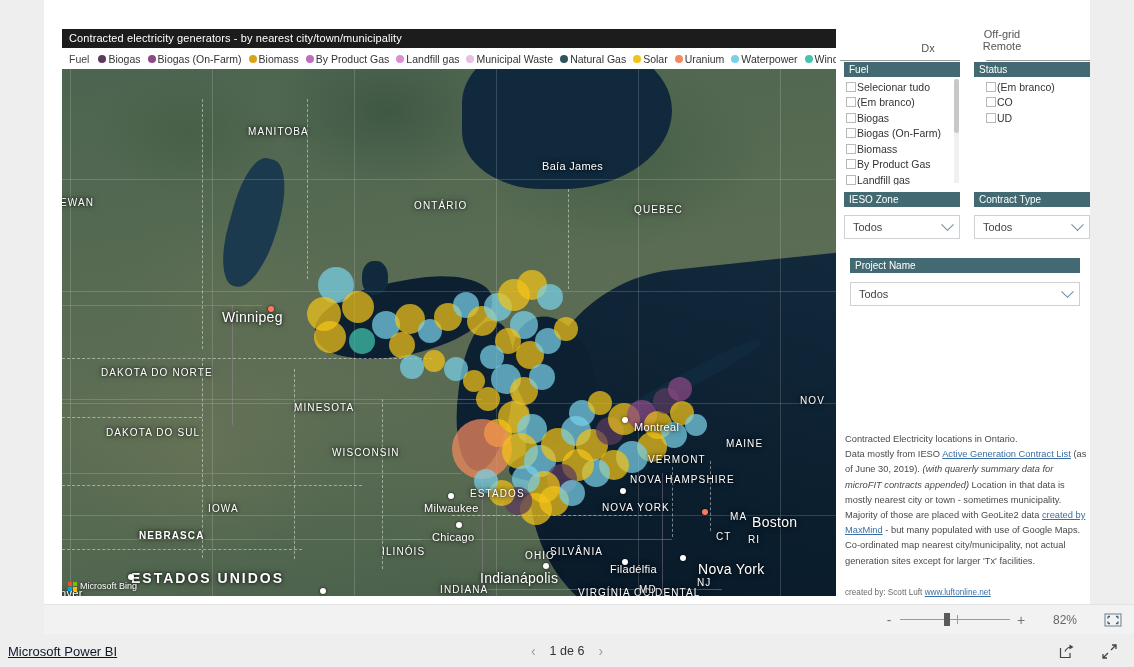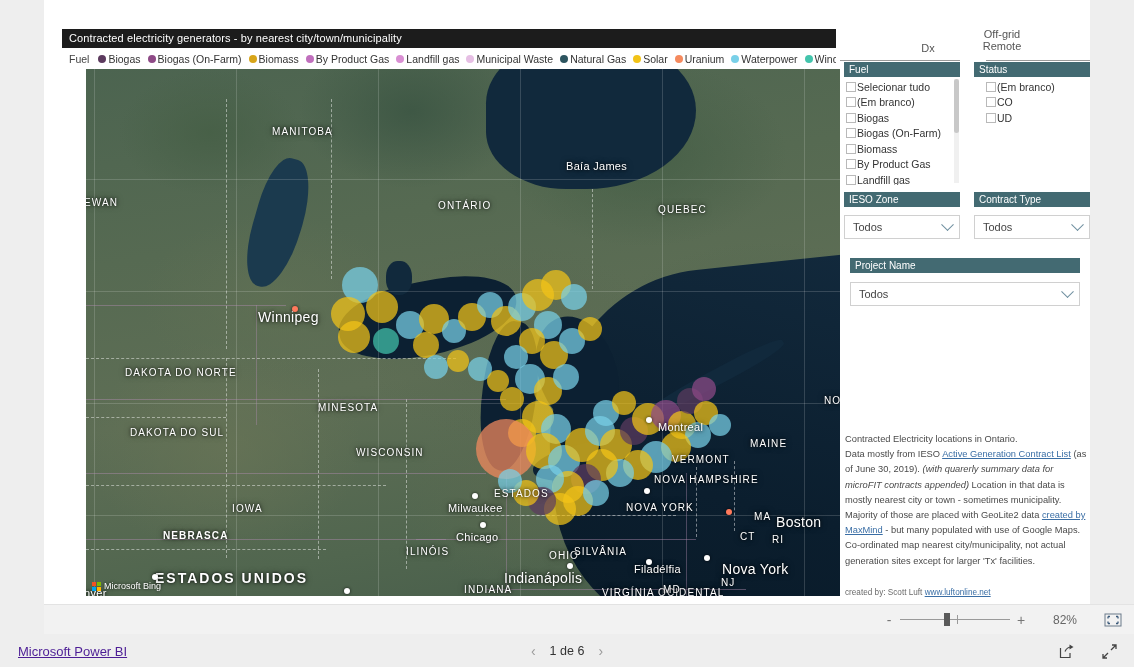--- a/index.html
+++ b/index.html
@@ -55,21 +55,20 @@
     width: 8px; height: 8px; border-radius: 50%;
     display: inline-block; flex: none;
   }
 
   
   #map-canvas {
     position: relative;
     width: 774px; height: 527px;
     overflow: hidden;
     background: #2f4439;
-    margin-left: 24px;
   }
   #map-terrain {
     position: absolute; inset: 0;
     background:
       radial-gradient(ellipse 130px 90px at 16% 12%, rgba(70,95,70,.85), transparent 70%),
       radial-gradient(ellipse 160px 110px at 42% 8%, rgba(58,84,66,.8), transparent 70%),
       radial-gradient(ellipse 200px 130px at 72% 16%, rgba(66,92,68,.75), transparent 72%),
       radial-gradient(ellipse 180px 120px at 24% 44%, rgba(96,112,84,.7), transparent 72%),
       radial-gradient(ellipse 220px 140px at 55% 52%, rgba(88,104,80,.65), transparent 72%),
       radial-gradient(ellipse 190px 150px at 18% 72%, rgba(104,116,86,.72), transparent 72%),
@@ -347,23 +346,23 @@
   
   #footer {
     position: absolute;
     left: 0; top: 635px; width: 1134px; height: 32px;
     background: #eeeeee;
     display: flex;
     align-items: center;
   }
   #footer-brand {
     position: absolute;
-    left: 18px;
+    left: 8px;
     font-size: 13px;
-    color: #4c1d95;
+    color: #0f172a;
     text-decoration: underline;
   }
   #pager {
     position: absolute;
     left: 50%;
     transform: translateX(-50%);
     display: flex;
     align-items: center;
     gap: 14px;
     font-size: 12.5px;
@@ -560,21 +559,21 @@
             <div class="bubble" style="left: 361px; top: 281px; width: 22px; height: 22px; background: rgb(242, 195, 23);"></div>
             <div class="bubble" style="left: 382px; top: 288px; width: 24px; height: 24px; background: rgb(121, 208, 232);"></div>
             <div class="bubble" style="left: 401px; top: 301px; width: 22px; height: 22px; background: rgb(242, 195, 23);"></div>
           </div>
         <div id="map-labels-layer">
             <div class="map-label region" style="left: 186px; top: 57px;">MANITOBA</div>
             <div class="map-label region" style="left: -2px; top: 128px;">EWAN</div>
             <div class="map-label region" style="left: 352px; top: 131px;">ONTÁRIO</div>
             <div class="map-label region" style="left: 572px; top: 135px;">QUEBEC</div>
             <div class="map-label city" style="left: 480px; top: 91px;">Baía James</div>
-            <div class="map-label city-big" style="left: 172px; top: 240px;">Winnipeg</div>
+            <div class="map-label city-big" style="left: 160px; top: 240px;">Winnipeg</div>
             <div class="map-label region" style="left: 39px; top: 298px;">DAKOTA DO NORTE</div>
             <div class="map-label region" style="left: 232px; top: 333px;">MINESOTA</div>
             <div class="map-label region" style="left: 44px; top: 358px;">DAKOTA DO SUL</div>
             <div class="map-label region" style="left: 270px; top: 378px;">WISCONSIN</div>
             <div class="map-label region" style="left: 146px; top: 434px;">IOWA</div>
             <div class="map-label region" style="left: 77px; top: 461px; font-weight: bold;">NEBRASCA</div>
             <div class="map-label city" style="left: 362px; top: 433px;">Milwaukee</div>
             <div class="map-label city" style="left: 370px; top: 462px;">Chicago</div>
             <div class="map-label region" style="left: 408px; top: 419px;">ESTADOS</div>
             <div class="map-label region" style="left: 320px; top: 477px;">ILINÓIS</div>

